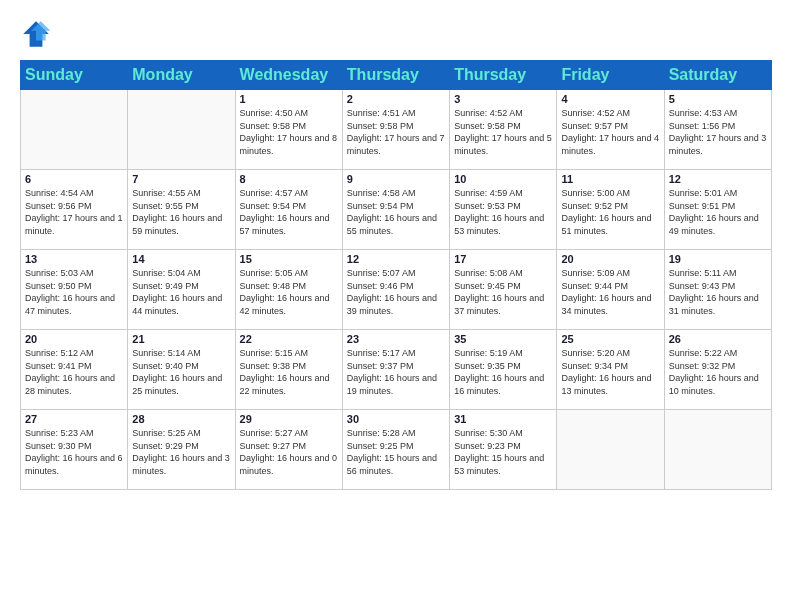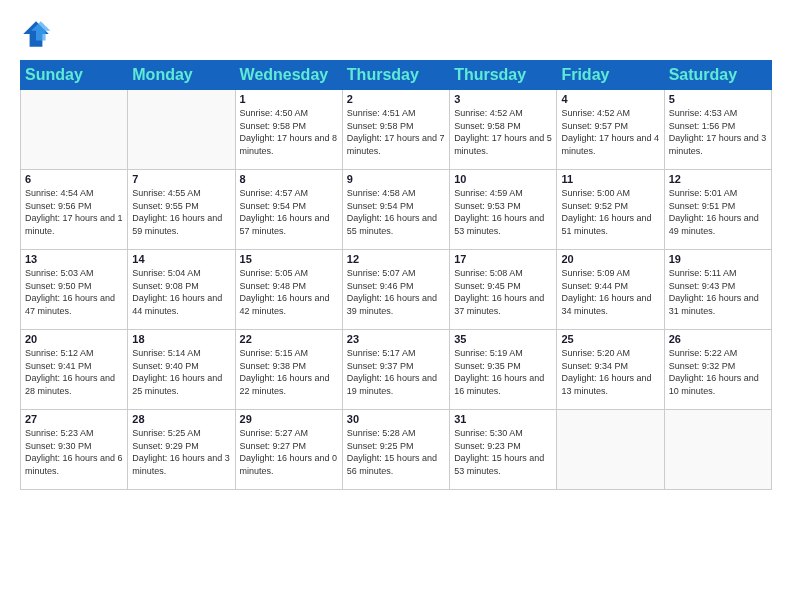--- a/index.html
+++ b/index.html
@@ -226,21 +226,21 @@
           <td>
             <span class="day-num">13</span>
             <div class="day-info">Sunrise: 5:03 AM
 Sunset: 9:50 PM
 Daylight: 16 hours
 and 47 minutes.</div>
           </td>
           <td>
             <span class="day-num">14</span>
             <div class="day-info">Sunrise: 5:04 AM
-Sunset: 9:08 PM
+Sunset: 9:49 PM
 Daylight: 16 hours
 and 44 minutes.</div>
           </td>
           <td>
             <span class="day-num">15</span>
             <div class="day-info">Sunrise: 5:05 AM
 Sunset: 9:48 PM
 Daylight: 16 hours
 and 42 minutes.</div>
           </td>
@@ -275,21 +275,21 @@
         </tr>
         <tr>
           <td>
             <span class="day-num">20</span>
             <div class="day-info">Sunrise: 5:12 AM
 Sunset: 9:41 PM
 Daylight: 16 hours
 and 28 minutes.</div>
           </td>
           <td>
-            <span class="day-num">18</span>
+            <span class="day-num">21</span>
             <div class="day-info">Sunrise: 5:14 AM
 Sunset: 9:40 PM
 Daylight: 16 hours
 and 25 minutes.</div>
           </td>
           <td>
             <span class="day-num">22</span>
             <div class="day-info">Sunrise: 5:15 AM
 Sunset: 9:38 PM
 Daylight: 16 hours

